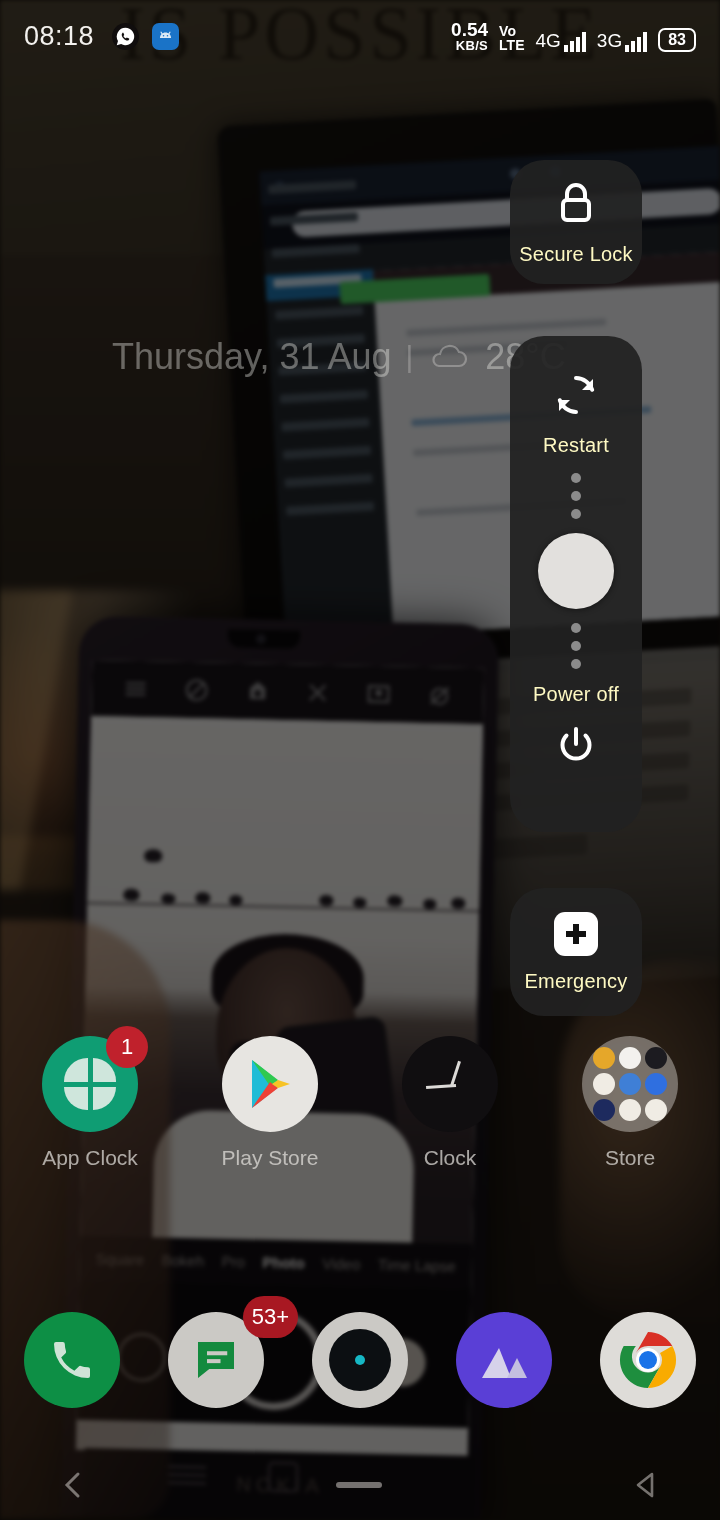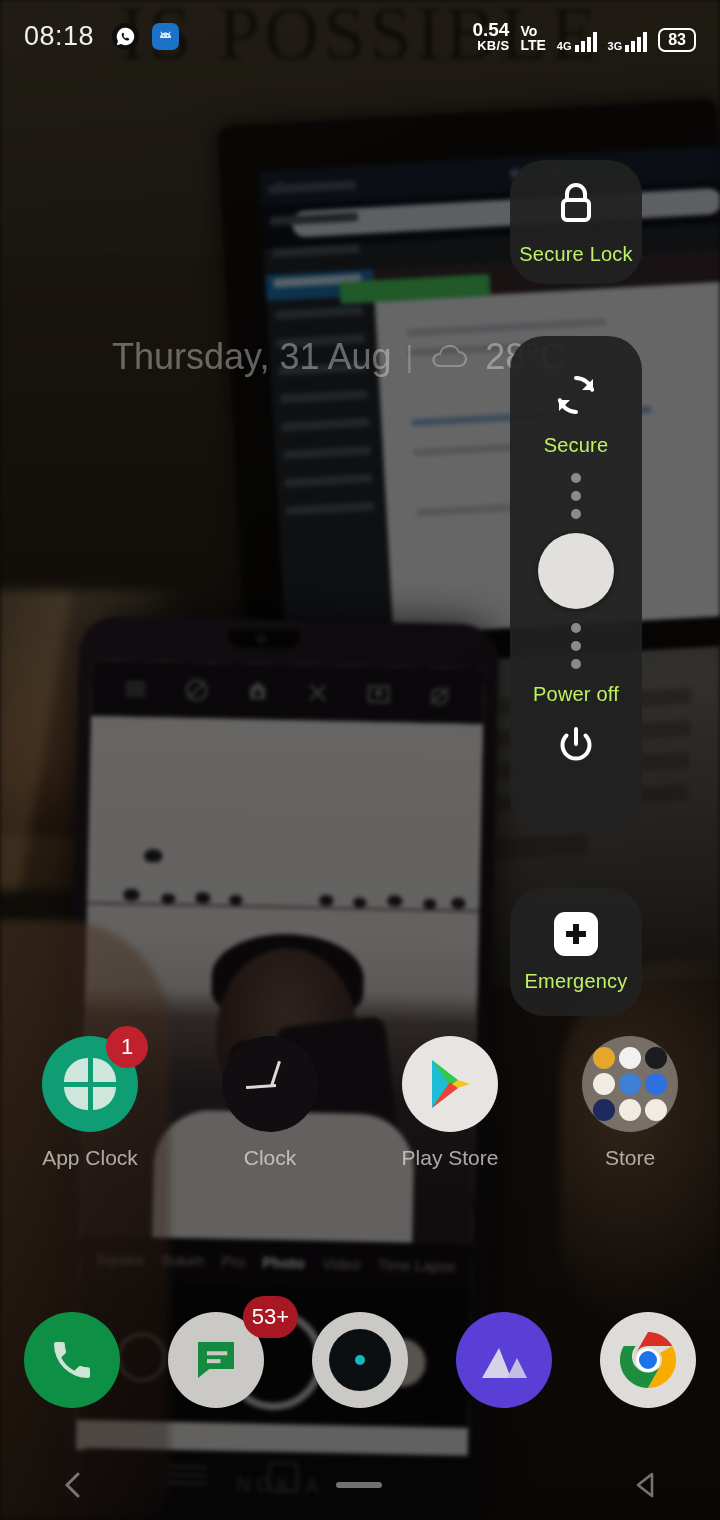--- a/index.html
+++ b/index.html
@@ -202,21 +202,21 @@
   .sb-left-icons{ display:flex; align-items:center; gap:13px; margin-left:18px; }
   .sb-spacer{ flex:1; }
   .sb-right{ display:flex; align-items:flex-end; gap:11px; }
   .sb-kbs{ line-height:1; text-align:right; }
   .sb-kbs .v{ font-size:19px; font-weight:bold; display:block; }
   .sb-kbs .u{ font-size:13px; font-weight:bold; display:block; letter-spacing:.3px; }
   .sb-volte{ line-height:1; text-align:left; }
   .sb-volte .a{ font-size:14px; font-weight:bold; display:block; }
   .sb-volte .b{ font-size:14px; font-weight:bold; display:block; }
   .sig-wrap{ display:flex; align-items:flex-end; gap:2px; }
-  .sig-label{ font-size:11px; font-weight:bold; margin-right:1px; }
+  .sig-label{ font-size:19px; font-weight:normal; margin-right:1px; }
   .bars{ display:flex; align-items:flex-end; gap:2px; height:20px; }
   .bars i{ display:block; width:4px; background:#fff; }
   .bars i:nth-child(1){ height:7px; }
   .bars i:nth-child(2){ height:11px; }
   .bars i:nth-child(3){ height:15px; }
   .bars i:nth-child(4){ height:20px; }
   .batt{
     border:2px solid #fff; border-radius:7px; padding:1px 8px;
     font-size:16px; font-weight:bold; line-height:1.15;
   }
@@ -237,21 +237,21 @@
   #powermenu{ position:absolute; left:510px; top:0; width:132px; z-index:50; }
   .panel{
     width:132px; background:rgba(33,33,33,.93);
     border-radius:34px; color:#e3e1de;
     display:flex; flex-direction:column; align-items:center;
   }
   #panel-secure{ position:absolute; top:160px; height:124px; justify-content:center; }
   #panel-slider{ position:absolute; top:336px; height:496px; }
   #panel-emergency{ position:absolute; top:888px; height:128px; justify-content:center; }
 
-  .panel-label{ font-size:20px; color:#bef264; letter-spacing:.2px; }
+  .panel-label{ font-size:20px; color:#fef9c3; letter-spacing:.2px; }
   .lock-icon{ margin-bottom:16px; }
 
   .slider-top{ padding-top:36px; display:flex; flex-direction:column; align-items:center; }
   .slider-bottom{ display:flex; flex-direction:column; align-items:center; }
   .dots{ display:flex; flex-direction:column; align-items:center; gap:8px; }
   .dots i{ width:10px; height:10px; border-radius:50%; background:#8b8b8b; display:block; }
   .knob{
     width:76px; height:76px; border-radius:50%;
     background:#e2e0dd; margin:14px 0;
     box-shadow:0 1px 6px rgba(0,0,0,.45);
@@ -541,21 +541,21 @@
   </div>
 
   <div class="panel" id="panel-slider">
     <div class="slider-top">
       <svg width="46" height="46" viewBox="0 0 46 46">
         <path d="M23 6a17 17 0 0116.2 11.8" fill="none" stroke="#fff" stroke-width="4" stroke-linecap="round"></path>
         <path d="M23 40A17 17 0 016.8 28.2" fill="none" stroke="#fff" stroke-width="4" stroke-linecap="round"></path>
         <path d="M40 7 L40 18 L29 18 Z" fill="#fff"></path>
         <path d="M6 39 L6 28 L17 28 Z" fill="#fff"></path>
       </svg>
-      <span class="panel-label" style="margin-top:16px;">Secure</span>
+      <span class="panel-label" style="margin-top:16px;">Restart</span>
       <span class="dots" style="margin-top:16px;">
           <i></i>
           <i></i>
           <i></i>
         </span>
       <div class="knob"></div>
     </div>
     <div class="slider-bottom">
       <span class="dots" style="margin-bottom:14px;">
           <i></i>
@@ -590,41 +590,41 @@
           <span></span>
           <span></span>
         </div>
       <div class="badge">1</div>
     </div>
     <div class="applabel">App Clock</div>
   </div>
 
   <div class="appcell">
     <div class="appicon-wrap">
-      <div class="ico-clock">
-          <span class="h"></span>
-          <span class="m"></span>
-        </div>
-    </div>
-    <div class="applabel">Clock</div>
-  </div>
-
-  <div class="appcell">
-    <div class="appicon-wrap">
       <div class="ico-play">
         <svg width="52" height="56" viewBox="0 0 52 56">
           <path d="M8 4 L38 28 L8 52 Z" fill="#1fbcd6"></path>
           <path d="M8 4 L30 20 L38 28 L8 52 Z" fill="none"></path>
           <path d="M8 4 L34 24 L26 30 Z" fill="#2fc94f"></path>
           <path d="M8 52 L34 32 L26 26 Z" fill="#ee4136"></path>
           <path d="M34 24 L46 28 L34 32 L28 28 Z" fill="#f7c325"></path>
         </svg>
       </div>
     </div>
     <div class="applabel">Play Store</div>
+  </div>
+
+  <div class="appcell">
+    <div class="appicon-wrap">
+      <div class="ico-clock">
+          <span class="h"></span>
+          <span class="m"></span>
+        </div>
+    </div>
+    <div class="applabel">Clock</div>
   </div>
 
 
   <div class="appcell">
     <div class="appicon-wrap">
       <div class="folder">
         <span class="mini" style="background:#e5a72a;"></span>
         <span class="mini" style="background:#f3f1ee;"></span>
         <span class="mini" style="background:#1c1b20;"></span>
         <span class="mini" style="background:#f0ece4;"></span>

